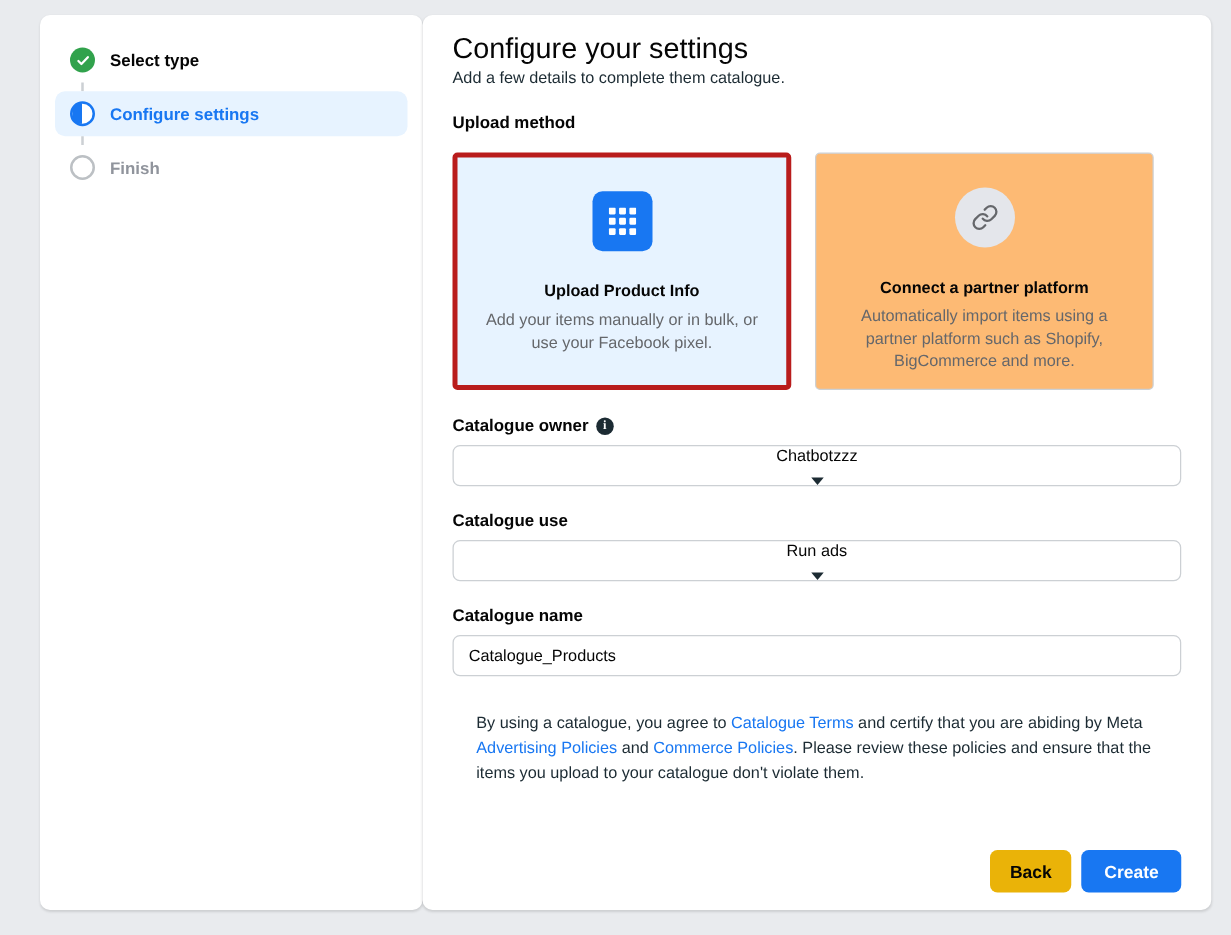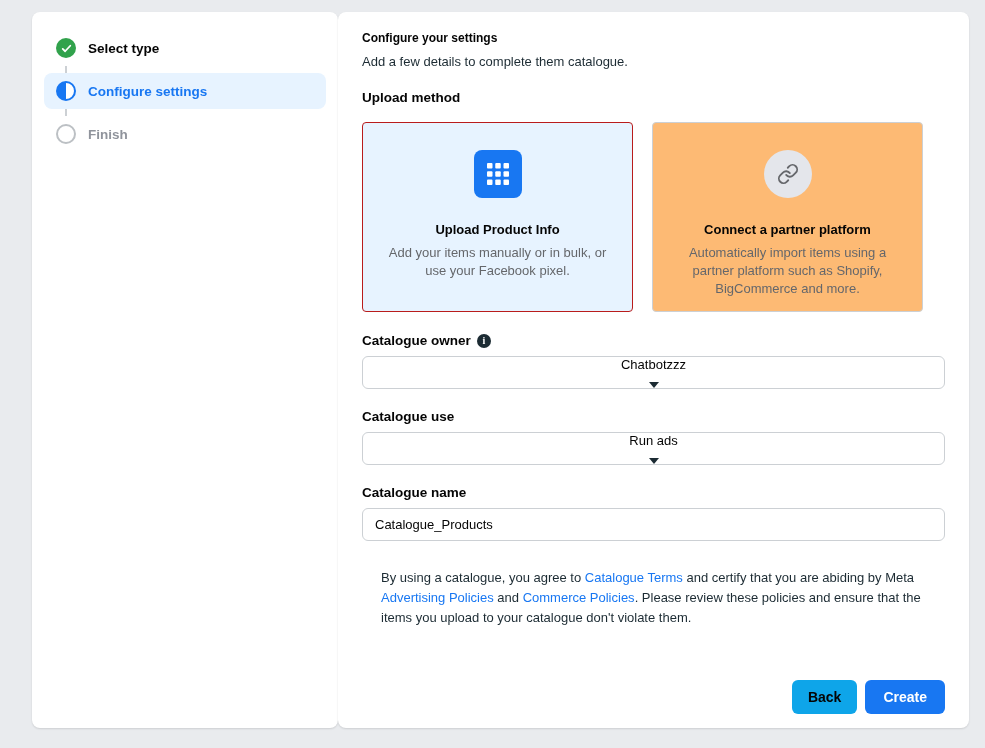--- a/index.html
+++ b/index.html
@@ -38,33 +38,33 @@
     background: linear-gradient(90deg, #1877f2 50%, #ffffff 50%);
   }
   .circle.upcoming { border: 2px solid #bcc0c4; background: #fff; }
   .connector { width: 2px; height: 7px; background: #ccd0d4; margin-left: 21px; }
   
   .right-panel {
     left: 338px; top: 12px; width: 631px; height: 716px;
     padding: 16px 24px 12px;
     display: flex; flex-direction: column;
   }
-  .h1 { font-size: 12px; font-weight: 700; line-height: 21px; }
+  .h1 { font-size: 23px; font-weight: 400; line-height: 21px; }
   .sub { font-size: 13px; line-height: 18px; margin-top: 4px; color: #1c2b33; }
   .section-heading { font-size: 13.5px; font-weight: 700; line-height: 17px; margin-top: 18px; }
   .section-desc { font-size: 13px; line-height: 20px; margin-top: 2px; color: #1c2b33; max-width: 560px; }
   
   .option-row { display: flex; gap: 19px; margin-top: 16px; }
   .option-card {
     width: 271px; height: 190px;
     border: 1px solid #ccd0d4; border-radius: 4px;
     display: flex; flex-direction: column; align-items: center;
     text-align: center; padding: 27px 22px 0; cursor: pointer; background: #fdba74;
   }
-  .option-card.selected { border: 1px solid #b91c1c; background: #e7f3ff; }
+  .option-card.selected { border: 4px solid #b91c1c; background: #e7f3ff; }
   .icon-tile {
     width: 48px; height: 48px; border-radius: 8px; background: #1877f2;
     display: flex; align-items: center; justify-content: center;
   }
   .icon-circle {
     width: 48px; height: 48px; border-radius: 50%; background: #e4e6eb;
     display: flex; align-items: center; justify-content: center;
   }
   .option-title { font-size: 13px; font-weight: 700; margin-top: 24px; }
   .option-desc { font-size: 13px; color: #65676b; line-height: 18px; margin-top: 7px; }
@@ -96,21 +96,21 @@
   
   .legal { margin-top: 27px; font-size: 13px; line-height: 20px; color: #1c2b33; max-width: 585px; margin-left: 19px; }
   .legal a { color: #1877f2; text-decoration: none; cursor: pointer; }
   
   .footer { margin-top: auto; display: flex; justify-content: flex-end; gap: 8px; padding-bottom: 2px; }
   .btn {
     height: 34px; border: none; border-radius: 6px;
     font-family: "Liberation Sans", sans-serif;
     font-size: 14px; font-weight: 700; cursor: pointer; padding: 0 16px;
   }
-  .btn-back { background: #0ea5e9; color: #050505; margin-left: 31px; }
+  .btn-back { background: #eab308; color: #050505; margin-left: 31px; }
   .btn-create { background: #1877f2; color: #fff; padding: 0 18px; }
 </style>
 </head>
 <body>
 
 <div class="panel left-panel">
   <div class="step complete">
     <span class="circle complete">
       <svg width="11" height="11" viewBox="0 0 16 16">
           <path d="M2.5 8.5 L6 12 L13.5 4" stroke="#fff" stroke-width="2.6" fill="none" stroke-linecap="round" stroke-linejoin="round"></path>

